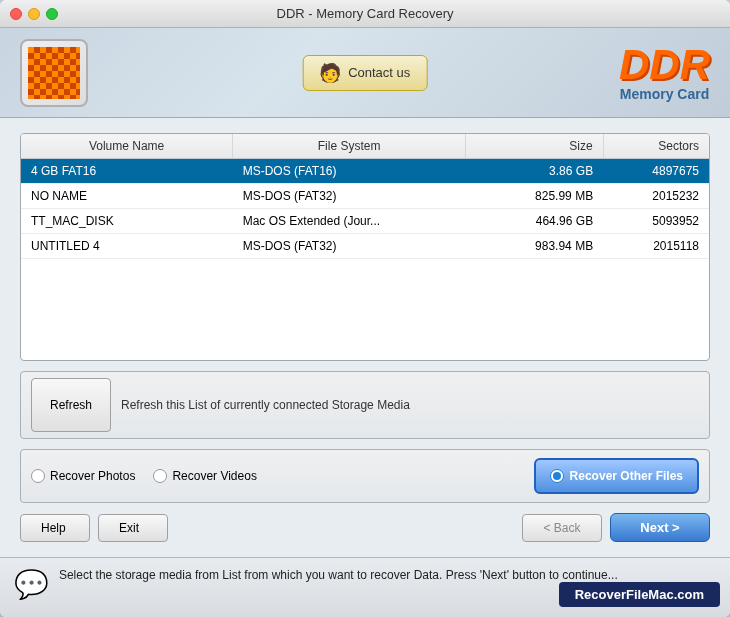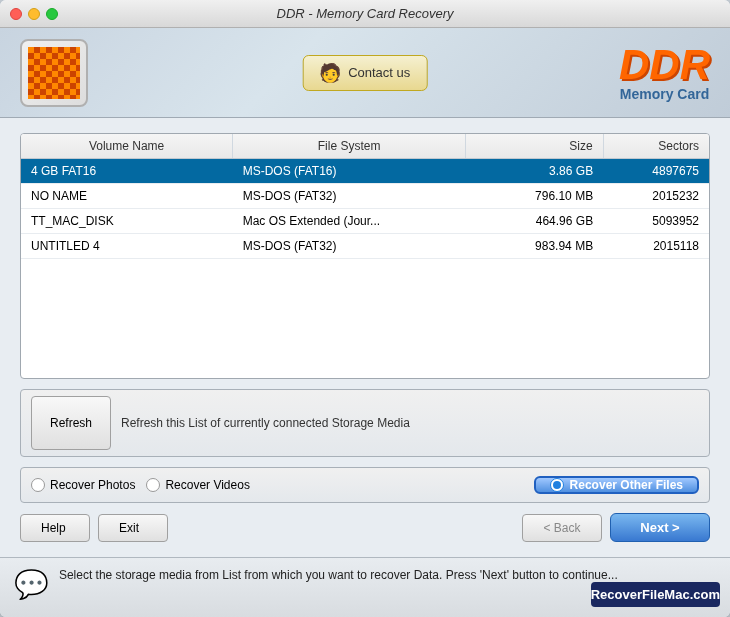--- a/index.html
+++ b/index.html
@@ -28,21 +28,20 @@
     
     .titlebar {
       height: 28px;
       background: linear-gradient(to bottom, #f0f0f0, #d8d8d8);
       border-bottom: 1px solid #b0b0b0;
       display: flex;
       align-items: center;
       padding: 0 10px;
       position: relative;
       flex-shrink: 0;
-      font-style: italic;
     }
     .traffic-lights {
       display: flex;
       gap: 6px;
     }
     .traffic-light {
       width: 12px;
       height: 12px;
       border-radius: 50%;
     }
@@ -207,21 +206,21 @@
     }
 
     
     .recovery-options {
       background: linear-gradient(to bottom, #f0f0f0, #e4e8ec);
       border: 1px solid #a8b0b8;
       border-radius: 4px;
       padding: 8px 10px;
       display: flex;
       align-items: center;
-      gap: 11px;
+      gap: 18px;
       flex-shrink: 0;
     }
     .radio-option {
       display: flex;
       align-items: center;
       gap: 5px;
       font-size: 12px;
       font-weight: 500;
       cursor: pointer;
     }
@@ -243,21 +242,21 @@
       content: '';
       width: 8px;
       height: 8px;
       border-radius: 50%;
       background: #2080e0;
     }
     .recover-other-btn {
       background: linear-gradient(to bottom, #a0c8ff, #5090e0);
       border: 2px solid #2060c0;
       border-radius: 6px;
-      padding: 0 14px;
+      padding: 9px 14px;
       font-size: 12px;
       font-weight: 600;
       color: white;
       cursor: pointer;
       display: flex;
       align-items: center;
       gap: 6px;
       margin-left: auto;
       text-align: center;
     }
@@ -325,21 +324,21 @@
       font-size: 12px;
       color: #222;
       line-height: 1.5;
     }
     .recover-file-mac {
       position: absolute;
       bottom: 10px;
       right: 10px;
       background: #1a2860;
       color: white;
-      padding: 5px 0;
+      padding: 5px 16px;
       border-radius: 4px;
       font-size: 13px;
       font-weight: 600;
     }
   </style>
 </head>
 <body>
 
 <div class="window">
 
@@ -383,21 +382,21 @@
         <tbody id="table-body">
         <tr class="selected">
               <td class="col-name">4 GB FAT16</td>
               <td class="col-fs">MS-DOS (FAT16)</td>
               <td class="col-size">3.86 GB</td>
               <td class="col-sectors">4897675</td>
             </tr>
             <tr>
               <td class="col-name">NO NAME</td>
               <td class="col-fs">MS-DOS (FAT32)</td>
-              <td class="col-size">796.10 MB</td>
+              <td class="col-size">825.99 MB</td>
               <td class="col-sectors">2015232</td>
             </tr>
             <tr>
               <td class="col-name">TT_MAC_DISK</td>
               <td class="col-fs">Mac OS Extended (Jour...</td>
               <td class="col-size">464.96 GB</td>
               <td class="col-sectors">5093952</td>
             </tr>
             <tr>
               <td class="col-name">UNTITLED 4</td>

